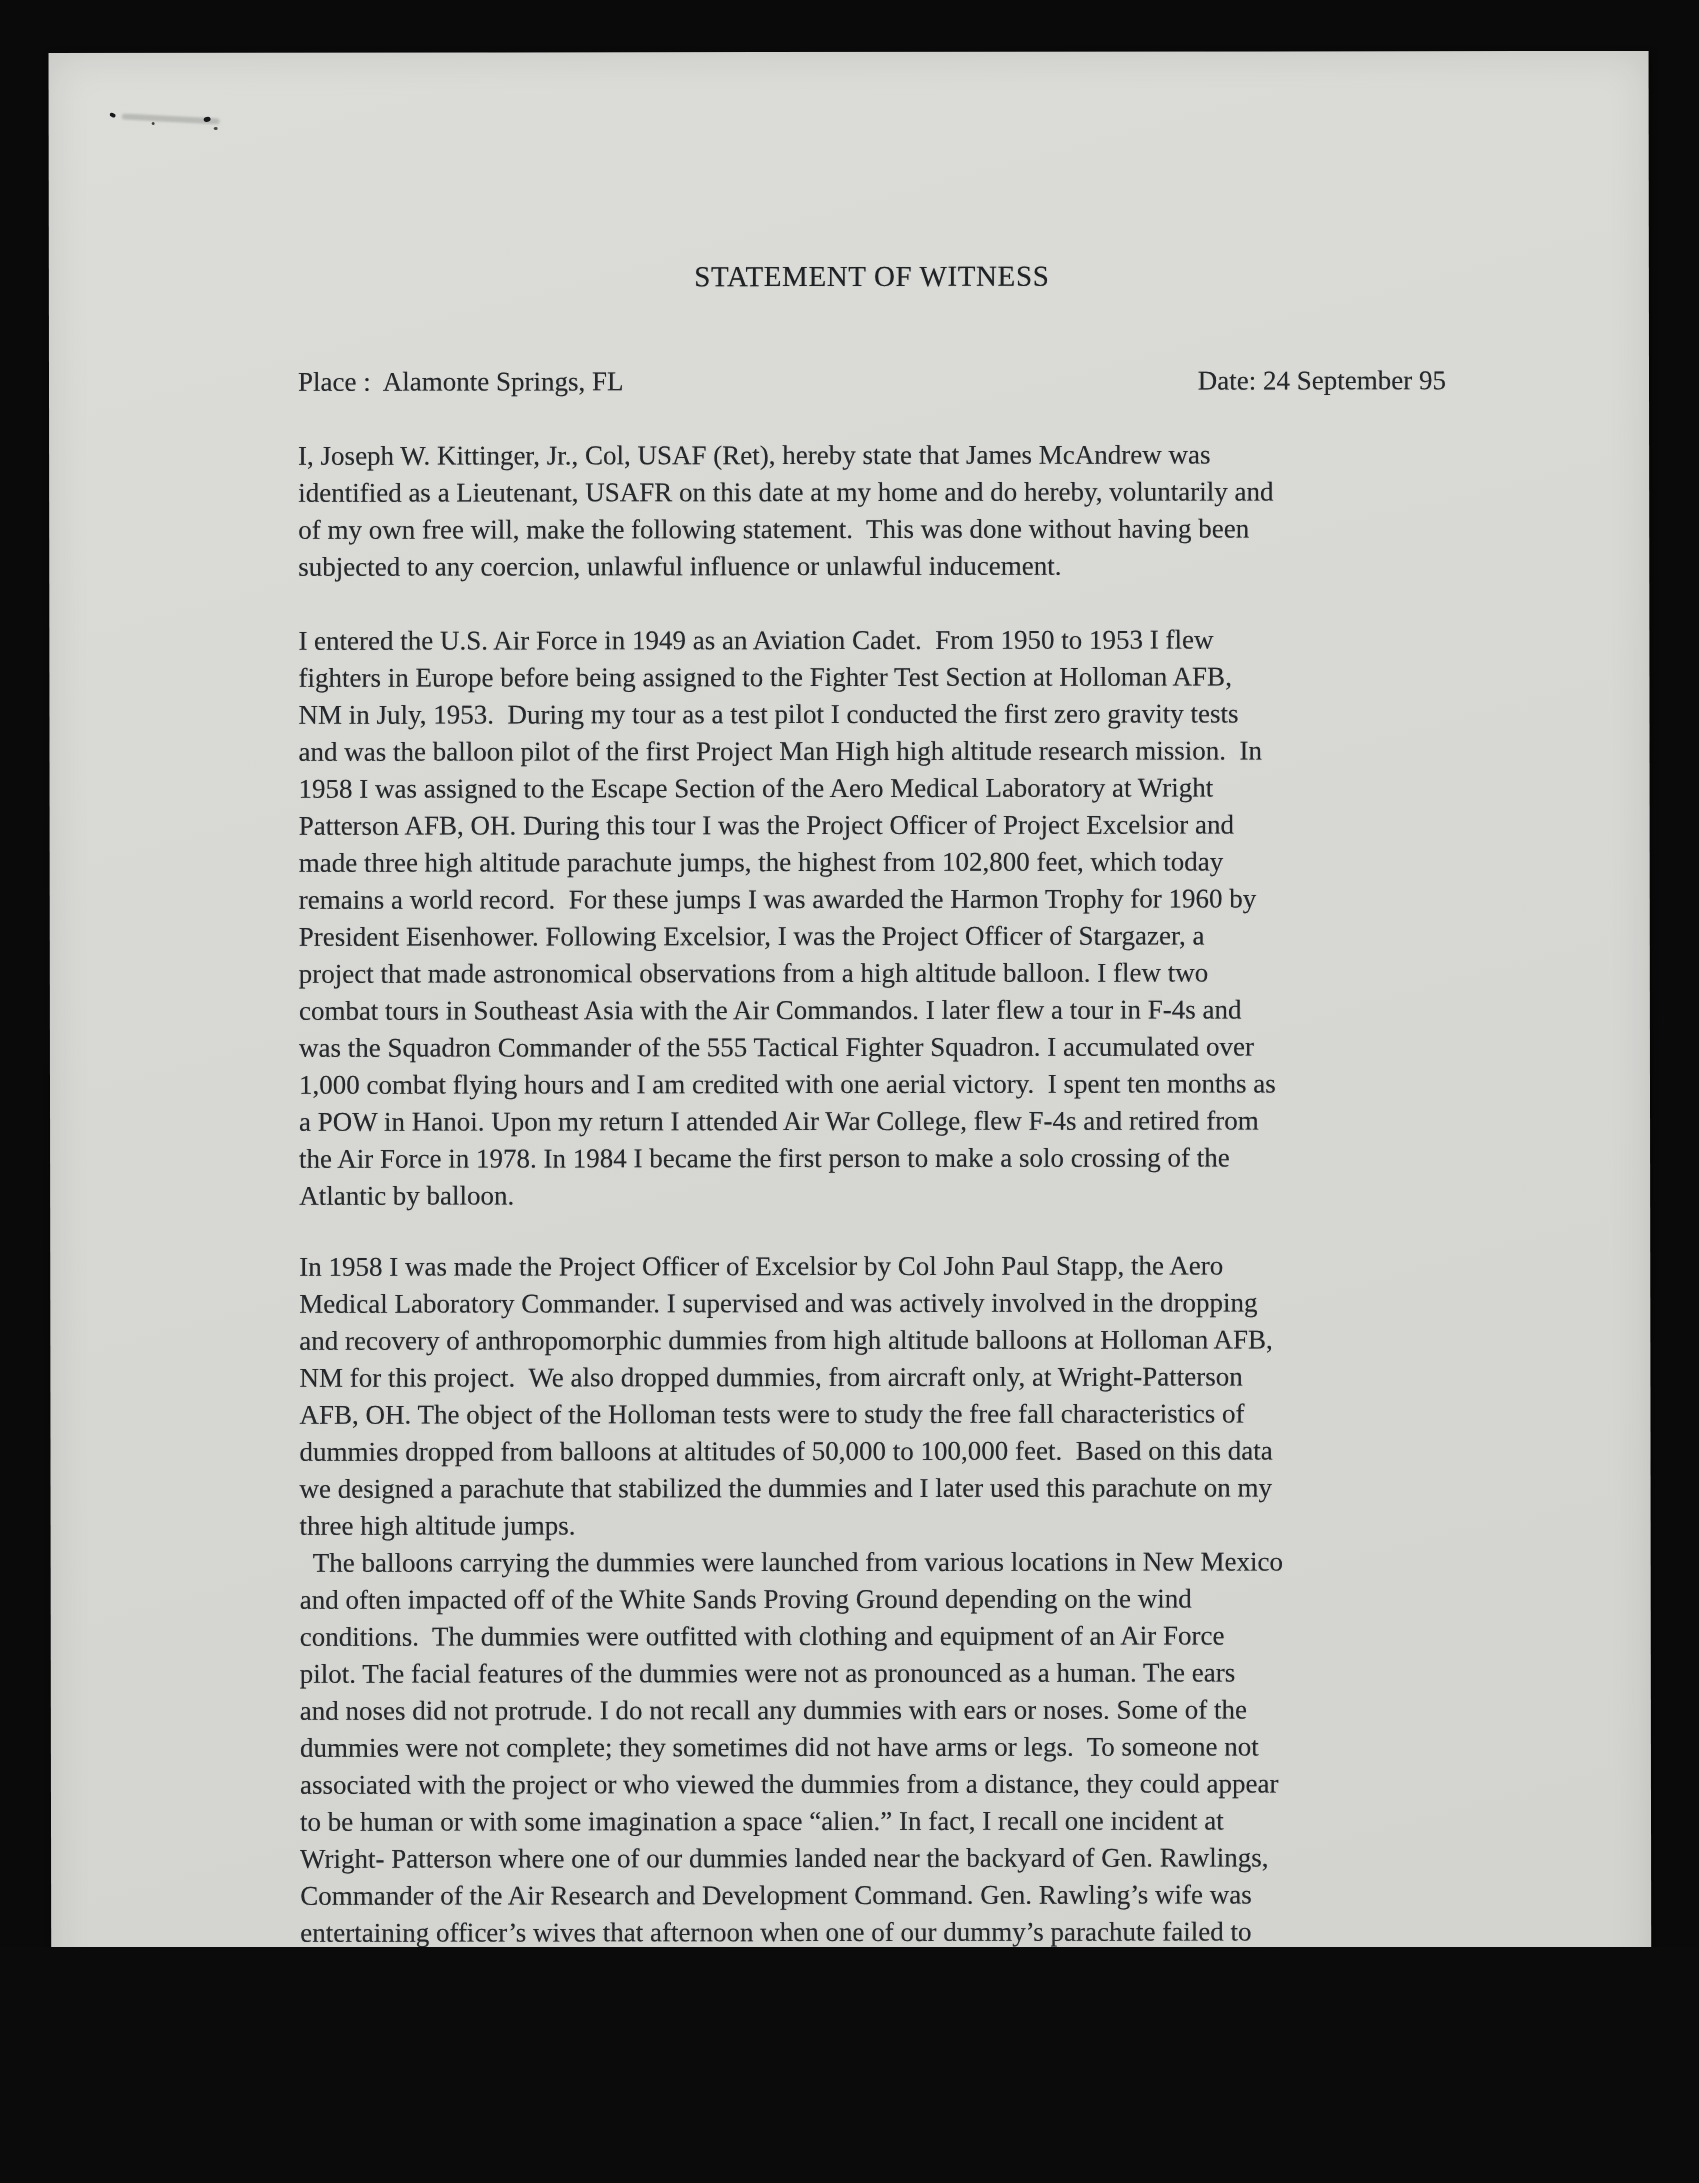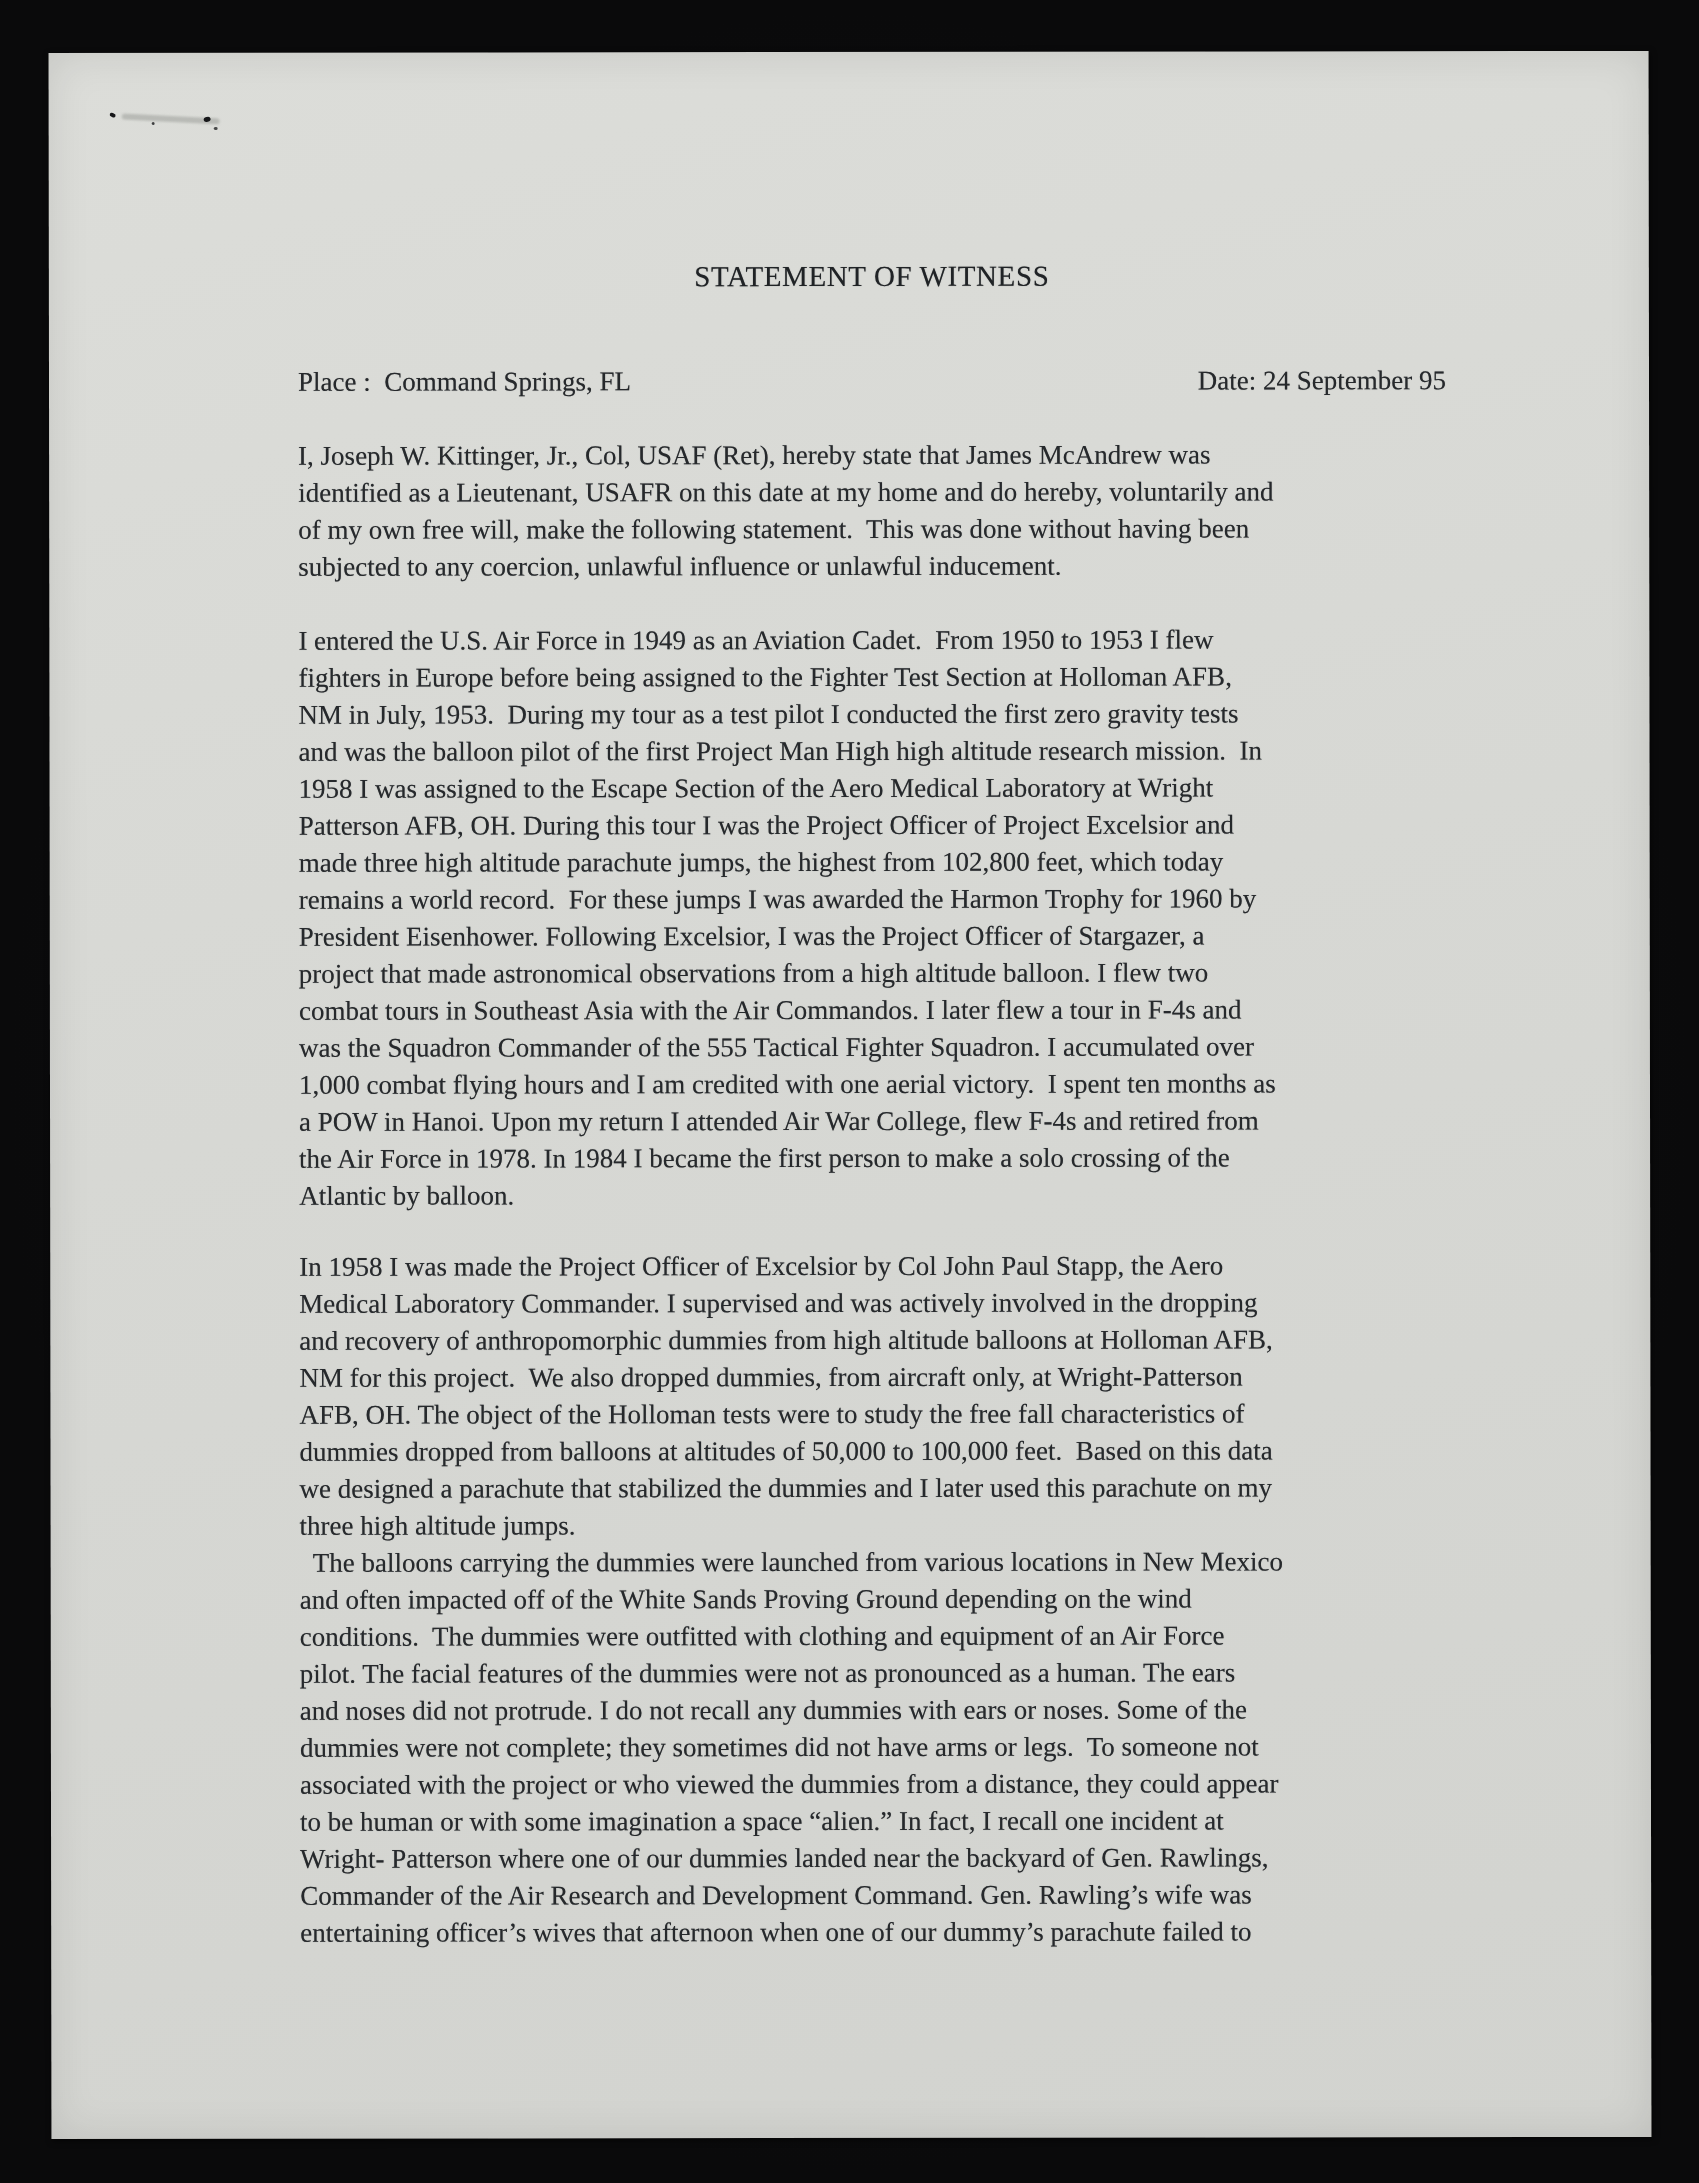--- a/index.html
+++ b/index.html
@@ -6,21 +6,21 @@
     margin: 0;
     padding: 0;
     width: 1699px;
     height: 2183px;
     background: #0b0b0c;
     font-family: "Liberation Serif", serif;
   }
   .scan-bg {
     position: relative;
     width: 1699px;
-    height: 2183px;
+    height: 1947px;
     background:
       radial-gradient(ellipse at 50% 50%, #111113 0%, #0a0a0b 70%);
     overflow: hidden;
   }
   .page {
     position: absolute;
     left: 50px;
     top: 52px;
     width: 1600px;
     height: 2086px;
@@ -91,21 +91,21 @@
     <div class="speck speck-a"></div>
     <div class="speck speck-b"></div>
     <div class="speck speck-c"></div>
     <div class="speck speck-d"></div>
 
     <div class="content">
 
       <div class="doc-title">STATEMENT OF WITNESS</div>
 
       <div class="meta-row">
-        <span>Place :  Command Springs, FL</span>
+        <span>Place :  Alamonte Springs, FL</span>
         <span>Date: 24 September 95</span>
       </div>
 
       <div class="para para-1">I, Joseph W. Kittinger, Jr., Col, USAF (Ret), hereby state that James McAndrew was
 identified as a Lieutenant, USAFR on this date at my home and do hereby, voluntarily and
 of my own free will, make the following statement.  This was done without having been
 subjected to any coercion, unlawful influence or unlawful inducement.</div>
 
       <div class="para para-2">I entered the U.S. Air Force in 1949 as an Aviation Cadet.  From 1950 to 1953 I flew
 fighters in Europe before being assigned to the Fighter Test Section at Holloman AFB,

